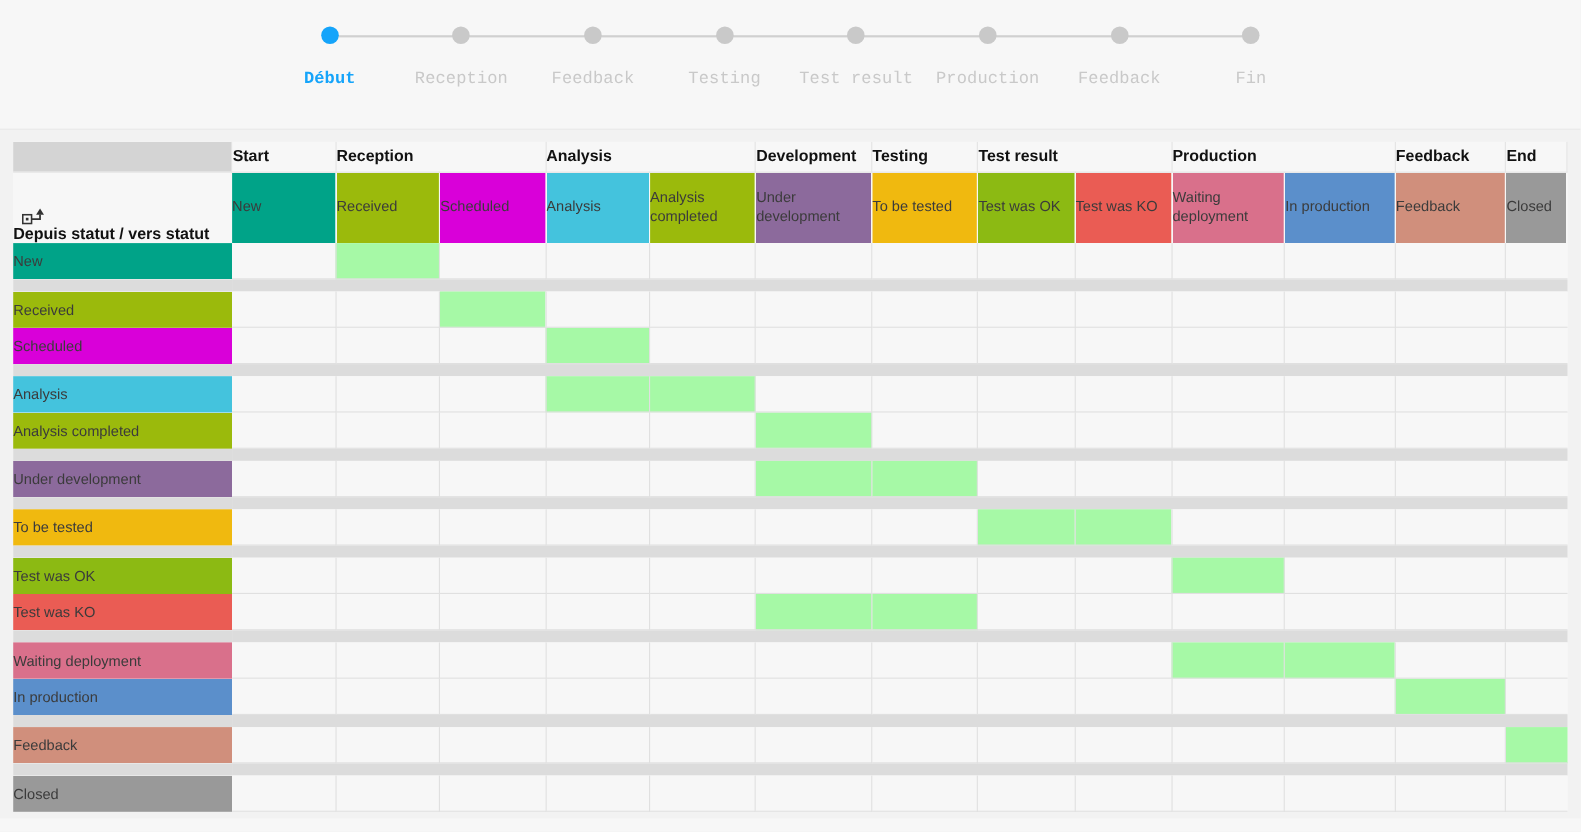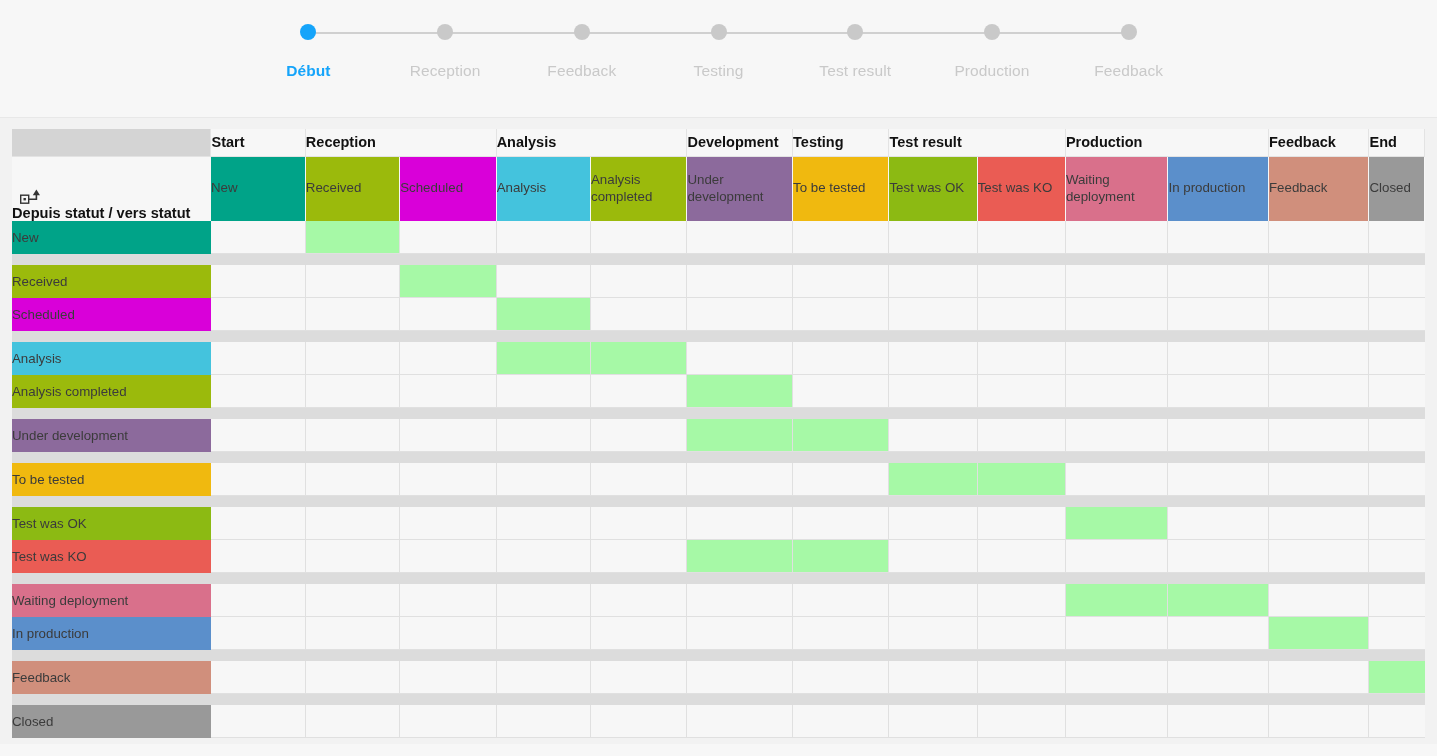--- a/index.html
+++ b/index.html
@@ -11,20 +11,21 @@
     overflow: hidden;
   }
 
   
   #stepper-bar {
     position: relative;
     width: 1437px;
     height: 118px;
     background: #f7f7f7;
     border-bottom: 1px solid #e8e8e8;
+    font-family: Liberation Mono, monospace;
   }
   #stepper-track {
     display: flex;
     position: absolute;
     left: 0; top: 0;
     width: 1437px;
     padding: 18px 240px 0 240px;
   }
   .step {
     flex: 1 1 0;
@@ -190,20 +191,24 @@
       </div>
       <div class="step">
         <div class="step-line"></div>
         <div class="step-dot"></div>
         <div class="step-label">Production</div>
       </div>
       <div class="step">
         <div class="step-line"></div>
         <div class="step-dot"></div>
         <div class="step-label">Feedback</div>
+      </div>
+      <div class="step">
+        <div class="step-dot"></div>
+        <div class="step-label">Fin</div>
       </div>
     </div>
 </div>
 
 <div id="matrix-wrap">
   <table id="matrix">
     <colgroup id="matrix-colgroup">
         <col style="width: 194px;">
         <col style="width: 92px;">
         <col style="width: 92px;">

